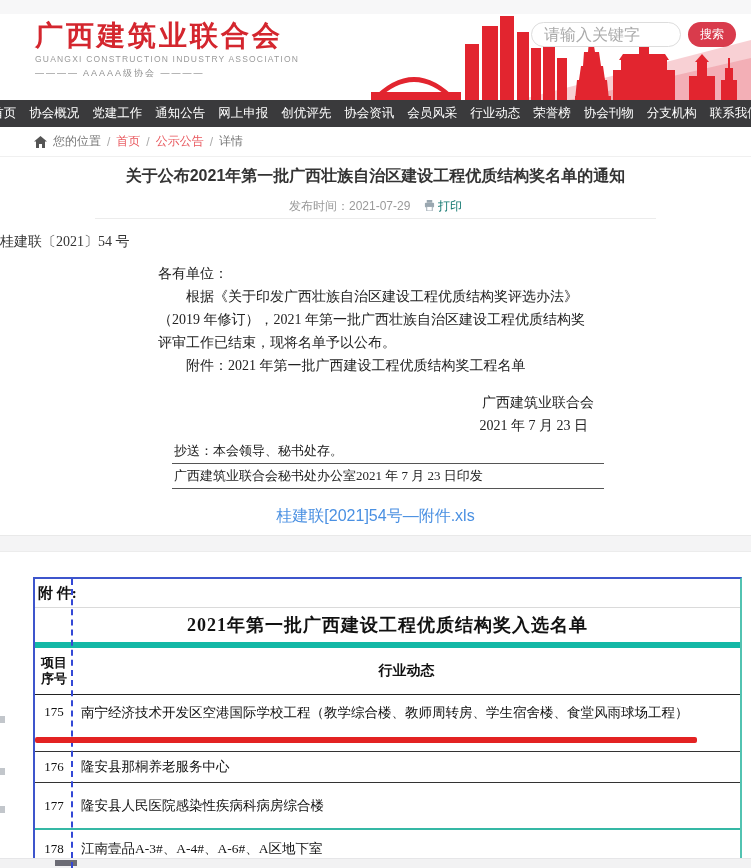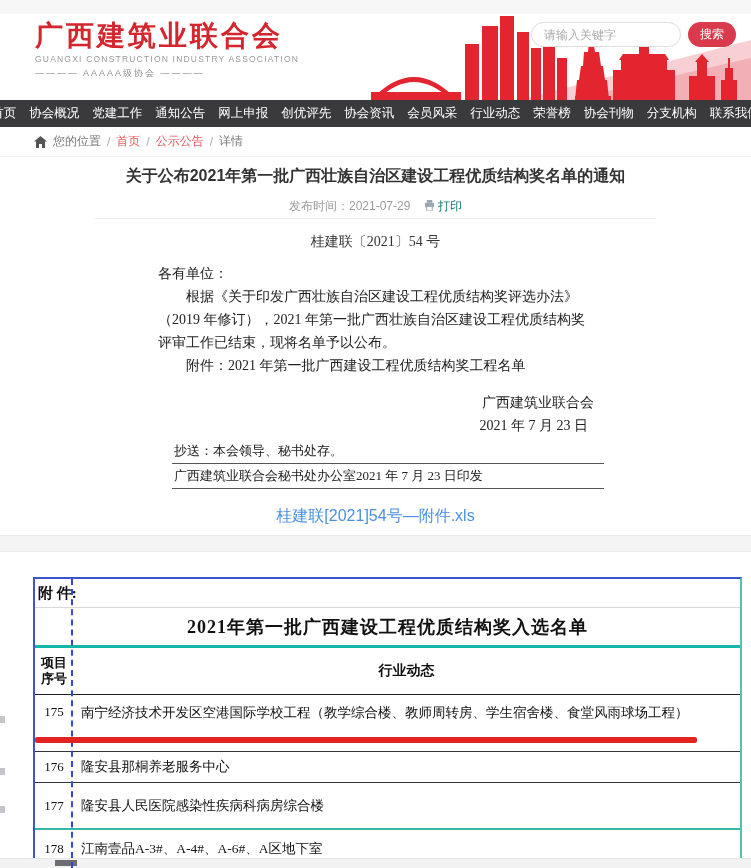--- a/index.html
+++ b/index.html
@@ -13,21 +13,21 @@
 
   
   #header { left:0; top:14px; width:751px; height:86px; background:#fff; }
   #logo { left:35px; top:6px; }
   #logo .t { color:#d4262e; font-size:28px; font-weight:bold; letter-spacing:3px; line-height:32px; }
   #logo .s { color:#9a9a9a; font-size:8.5px; letter-spacing:1.2px; margin-top:2px; }
   #logo .b { color:#8f8f8f; font-size:9px; letter-spacing:2px; margin-top:3px; }
   #skyline { right:0; bottom:0; width:382px; height:86px; }
   #searchbox { left:531px; top:8px; display:flex; align-items:center; }
   #search-input { width:150px; height:25px; border:1px solid #ddd; border-radius:13px;
-    padding:0 12px; font-size:12px; color:#333; outline:none; background:#fff; }
+    padding:0 12px; font-size:16px; color:#333; outline:none; background:#fff; }
   #search-input::placeholder { color:#aaa; }
   #search-btn { margin-left:7px; width:48px; height:25px; border:none; border-radius:13px;
     background:#d93b4c; color:#ffffff; font-size:12px; cursor:pointer; }
 
   
   #nav { left:0; top:100px; width:751px; height:27px; background:#3a3a3c;
     display:flex; justify-content:center; align-items:center; gap:13px; }
   #nav span { color:#fff; font-size:12.5px; cursor:pointer; white-space:nowrap; }
 
   
@@ -38,21 +38,21 @@
   #crumbbar .red { color:#e9595f; cursor:pointer; }
   #home-ic { margin-right:6px; }
 
   
   #art-title { left:0; top:166px; width:751px; text-align:center; font-size:16px;
     font-weight:bold; color:#333; }
   #meta { left:0; top:198px; width:751px; text-align:center; font-size:12px; color:#9a9a9a; }
   #meta .print { cursor:pointer; color:#0f766e; }
   #hr1 { left:95px; top:218px; width:561px; height:0; border-top:1px solid #ececec; }
   .serif { font-family:"Liberation Serif","DejaVu Serif",serif; }
-  #docnum { left:0; top:233px; width:751px; text-align:center; font-size:14px; color:#333; }
+  #docnum { left:0; top:233px; width:751px; text-align:left; font-size:14px; color:#333; }
   #docbody { left:158px; top:262px; width:436px; font-size:14px; line-height:23px; color:#222; }
   #docbody .ind { text-indent:2em; }
   #sig { left:158px; top:391px; width:436px; text-align:right; font-size:14px;
     line-height:23px; color:#222; }
   #sig .d { padding-right:6px; }
   #ccblock { left:172px; top:441px; width:432px; font-size:13px; color:#222; }
   #ccblock .l1 { border-bottom:1px solid #555; padding:1px 0 3px 2px; }
   #ccblock .l2 { border-bottom:1px solid #555; padding:3px 2px 3px 2px;
     display:flex; }
   #attach { left:0; top:506px; width:751px; text-align:center; }
@@ -63,21 +63,21 @@
     border-top:1px solid #e9e9e9; border-bottom:1px solid #ececec; }
 
   
   #panel { left:0; top:552px; width:751px; height:316px; background:#fff; }
   #xltable { position:absolute; left:33px; top:25px; width:709px; height:291px;
     border-left:2px solid #3d55cc; border-top:2px solid #3d55cc; border-right:2px solid #52c3b1;
     font-family:"Liberation Serif","DejaVu Serif",serif; color:#111; }
   .xr { position:relative; width:100%; display:flex; }
   #r-label { height:29px; border-bottom:1px solid #dadada; align-items:center; }
   #r-label .lab { font-weight:bold; font-size:15px; padding-left:3px; }
-  #r-title { height:40px; border-bottom:3px solid #14b8a6; align-items:center; justify-content:center; }
+  #r-title { height:40px; border-bottom:6px solid #14b8a6; align-items:center; justify-content:center; }
   #r-title .tt { font-weight:bold; font-size:18px; letter-spacing:1px; }
   #r-head { height:47px; border-bottom:1px solid #222; }
   .cnum { width:38px; flex:0 0 38px; display:flex; align-items:center; justify-content:center;
     font-size:13px; }
   .cname { flex:1; display:flex; align-items:center; padding-left:8px; font-size:13.5px; }
   #r-head .cnum { flex-direction:column; font-weight:bold; line-height:16px; font-size:13px; }
   #r-head .cname { justify-content:center; font-weight:bold; font-size:14px; padding-left:0; }
   #row-175 { height:57px; border-bottom:1px solid #333; }
   #row-175 .cname { align-items:flex-start; padding-top:9px; }
   #row-175 .cnum { align-items:flex-start; padding-top:9px; }

